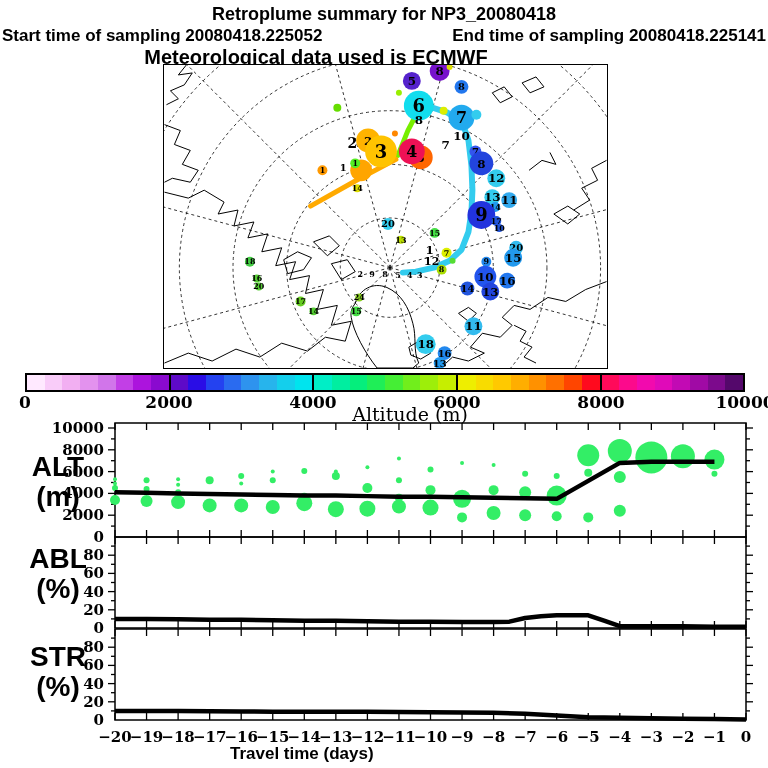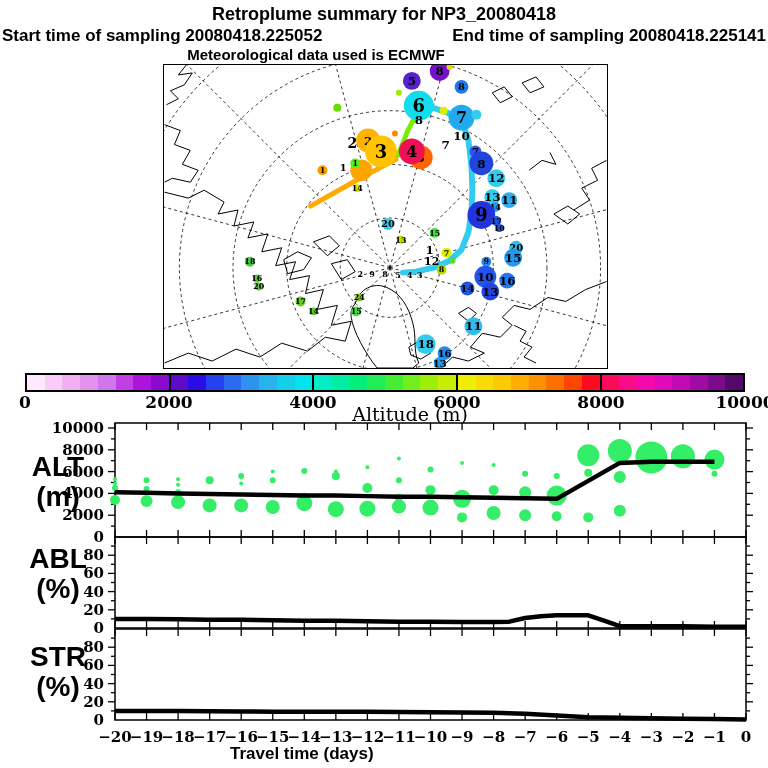--- a/index.html
+++ b/index.html
@@ -1,20 +1,20 @@
 <!DOCTYPE html>
 <html><head>
 <meta charset="utf-8">
 <style>
   html,body{margin:0;padding:0;background:#fff;}
   body{width:768px;height:768px;position:relative;font-family:"Liberation Sans",sans-serif;color:#000;overflow:hidden;}
   .abs{position:absolute;}
   .title1{top:4px;left:0;width:768px;text-align:center;font-size:18px;font-weight:bold;}
   .title2{top:26px;left:2px;width:764px;display:flex;justify-content:space-between;font-size:17px;font-weight:bold;white-space:nowrap;}
-  .title3{top:46px;left:0;width:632px;text-align:center;font-size:15px;font-weight:bold;}
+  .title3{top:46px;left:0;width:632px;text-align:center;font-size:20px;font-weight:bold;}
   #map-svg{left:163px;top:64px;width:445px;height:305px;border:1.5px solid #000;box-sizing:border-box;background:#fff;}
   #colorbar{left:25px;top:373px;width:720px;height:19px;display:flex;border:2px solid #000;box-sizing:border-box;}
   #colorbar .cell{flex:1 1 auto;height:100%;}
   .cbtick{position:absolute;top:392px;width:90px;text-align:center;font-family:"DejaVu Serif",serif;font-weight:bold;font-size:17px;}
   .cb-label{top:403px;left:260px;width:300px;text-align:center;font-family:"DejaVu Serif",serif;font-size:19px;}
   .panel-label{width:100px;text-align:center;font-size:28px;font-weight:bold;line-height:30px;left:8px;}
   #lbl-alt{top:452px;}
   #lbl-abl{top:544px;}
   #lbl-str{top:642px;}
   .x-title{top:744px;left:230px;width:400px;text-align:left;font-size:17px;font-weight:bold;}

